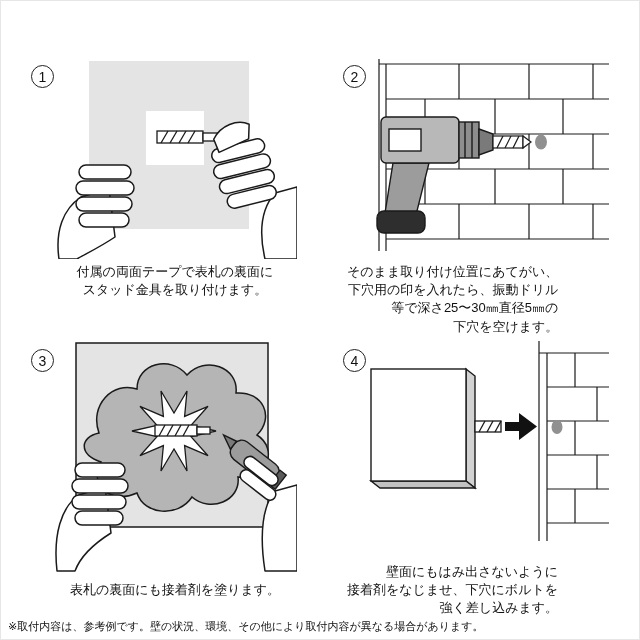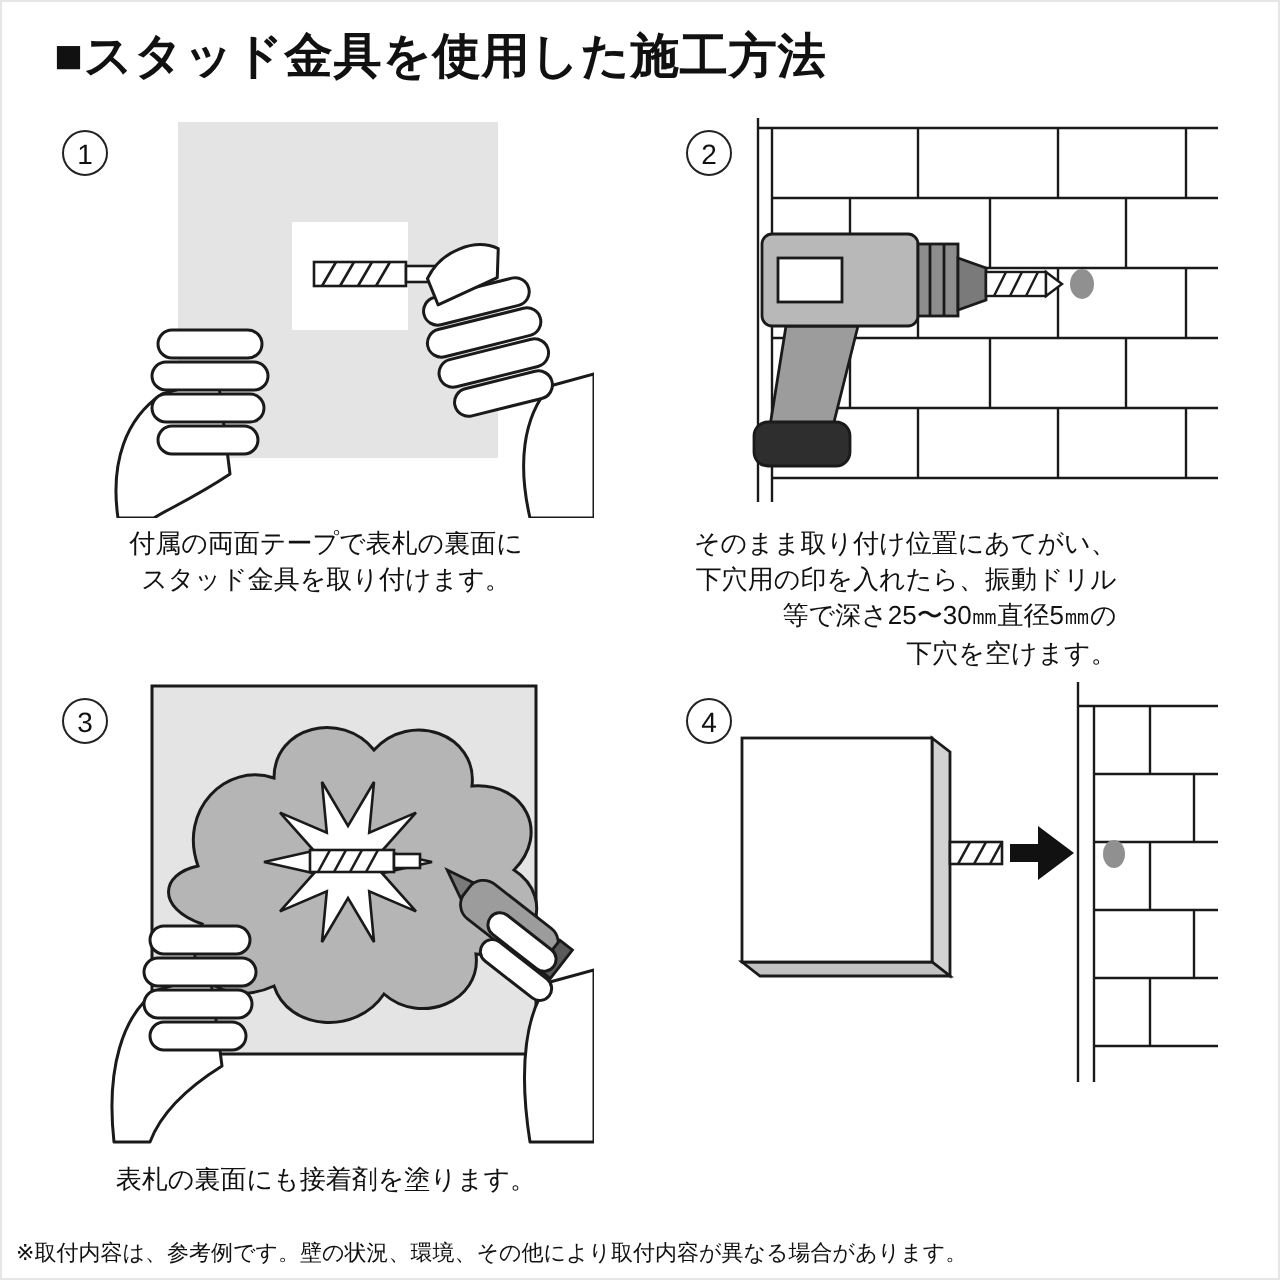--- a/index.html
+++ b/index.html
@@ -4,40 +4,39 @@
 <style>
   *{box-sizing:border-box;margin:0;padding:0}
   html,body{background:#fff}
   body{width:640px;height:640px;font-family:"Liberation Sans","DejaVu Sans",sans-serif;color:#111}
   .page{position:relative;width:640px;height:640px;background:#fff;overflow:hidden;border:1px solid #e6e6e6}
   .title{position:absolute;left:26px;top:11px;font-size:24px;font-weight:700;letter-spacing:.5px;white-space:nowrap}
   .step{position:absolute}
   .step-num{position:absolute;width:23px;height:23px;border:1.6px solid #222;border-radius:50%;display:flex;align-items:center;justify-content:center;font-size:14px;background:#fff;z-index:2}
   .illus{position:absolute;left:0;top:0;z-index:1}
   .caption{position:absolute;font-size:13px;line-height:1.4;white-space:pre-line;color:#111}
-  .caption.center{left:0;width:100%;text-align:center}
+  .caption.center{left:12px;width:100%;text-align:center}
   .caption.left{left:6px;text-align:right}
   .footnote{position:absolute;left:7px;top:618px;font-size:11px;white-space:nowrap}
   #step1{left:28px;top:58px;width:268px;height:284px}
   #step2{left:340px;top:58px;width:280px;height:284px}
   #step3{left:28px;top:340px;width:268px;height:282px}
   #step4{left:340px;top:340px;width:280px;height:282px}
   #step1 .caption{top:204px}
   #step2 .caption{top:204px}
   #step3 .caption{top:240px}
   #step4 .caption{top:222px}
   #step1 .step-num,#step2 .step-num{left:2px;top:6px}
   #step3 .step-num,#step4 .step-num{left:2px;top:8px}
 </style>
 </head>
 <body>
 
 <div class="page">
 
-  <h1 class="title">■スタッド金具を使用した施工方法</h1>
 
   <section class="step" id="step1">
     <div class="step-num">1</div>
     <svg class="illus" viewBox="0 0 268 200" width="268" height="200">
       <rect x="60" y="2" width="160" height="168" fill="#e4e4e4"></rect>
       <rect x="117" y="52" width="58" height="54" fill="#ffffff"></rect>
       <g stroke="#1a1a1a" stroke-width="1.3" fill="#fff">
         <rect x="128" y="72" width="46" height="12"></rect>
         <line x1="132" y1="84" x2="139" y2="72"></line>
         <line x1="141" y1="84" x2="148" y2="72"></line>
@@ -180,17 +179,20 @@
       </g>
       <g stroke="#1a1a1a" stroke-width="1.3" fill="#fff">
         <rect x="134" y="80" width="26" height="11"></rect>
         <line x1="138" y1="91" x2="144" y2="80"></line>
         <line x1="146" y1="91" x2="152" y2="80"></line>
         <line x1="154" y1="91" x2="160" y2="80"></line>
       </g>
       <path d="M164,81 L178,81 L178,72 L196,85.5 L178,99 L178,90 L164,90 Z" fill="#111111"></path>
       <ellipse cx="216" cy="86" rx="5.5" ry="7" fill="#909090"></ellipse>
     </svg>
+    <p class="caption left">壁面にもはみ出さないように
+接着剤をなじませ、下穴にボルトを
+強く差し込みます。</p>
   </section>
 
   <p class="footnote">※取付内容は、参考例です。壁の状況、環境、その他により取付内容が異なる場合があります。</p>
 
 </div>
 
 </body></html>

